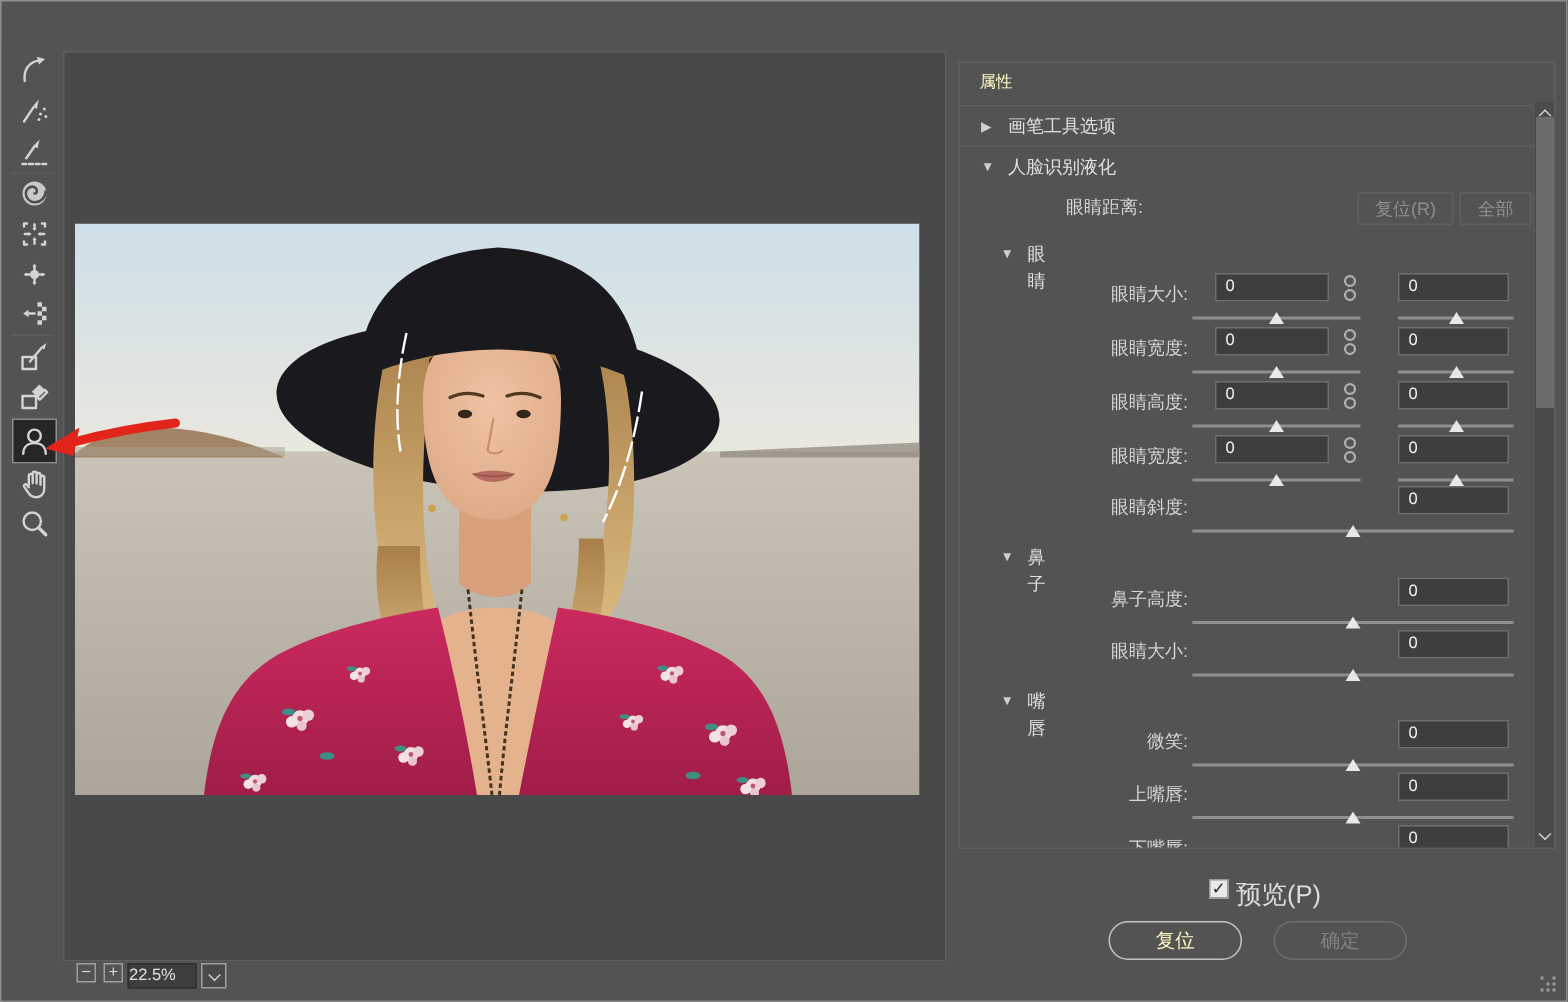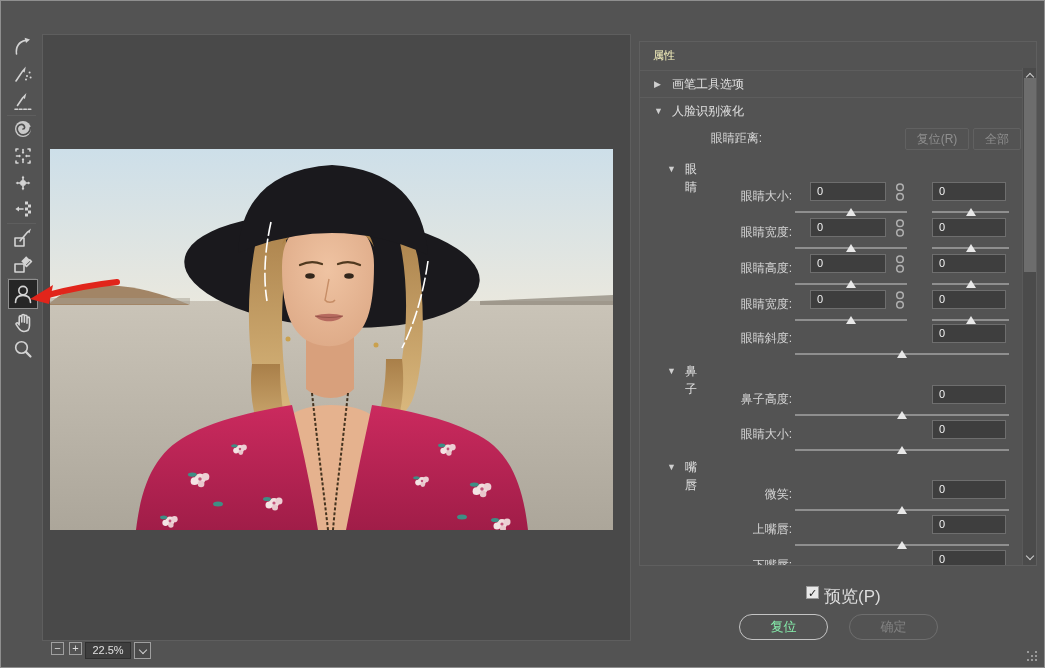--- a/index.html
+++ b/index.html
@@ -13,21 +13,21 @@
   .tool{position:absolute;left:10px;width:24px;height:24px;}
   .tool svg{stroke:#d4d4d4;stroke-width:1.6;fill:none;stroke-linecap:round;stroke-linejoin:round;}
   .tool-sel-box{position:absolute;left:7px;width:30px;height:30px;background:#262626;border:1px solid #8e8e8e;box-sizing:border-box;}
   .tool-sep{position:absolute;left:6px;width:29px;height:1px;background:#5e5e5e;}
 
   
   .viewport{position:absolute;left:41px;top:5px;width:589px;height:607px;background:#494949;border:1px solid #5e5e5e;box-sizing:border-box;overflow:hidden;}
   .photo{position:absolute;left:7px;top:114px;width:563px;height:381px;}
   .zoombar-btn{position:absolute;width:13px;height:13px;border:1px solid #9f9f9f;color:#dcdcdc;font-size:11px;line-height:11px;text-align:center;box-sizing:border-box;background:transparent;}
   .zoomfield{position:absolute;left:84px;top:613px;width:46px;height:17px;background:#3e3e3e;border:1px solid #2f2f2f;
-    color:#e0e0e0;font-size:11px;line-height:15px;text-align:center;box-sizing:border-box;}
+    color:#e0e0e0;font-size:11px;line-height:15px;box-sizing:border-box;}
   .zoomdrop{position:absolute;left:133px;top:613px;width:17px;height:17px;border:1px solid #9f9f9f;background:#4a4a4a;box-sizing:border-box;}
   .chev{display:inline-block;width:5px;height:5px;border-right:1.4px solid #cfcfcf;border-bottom:1.4px solid #cfcfcf;transform:rotate(45deg);}
   .chev.up{transform:rotate(-135deg);}
 
   
   .panel-box{position:absolute;left:638px;top:12px;width:398px;height:525px;border:1px solid #5f5f5f;background:#535353;box-sizing:border-box;overflow:hidden;}
   .panel-h{position:absolute;left:0;top:0;right:0;height:26px;line-height:26px;padding-left:13px;font-size:11px;color:#fef9c3;}
   .divider{position:absolute;left:0;right:0;height:1px;background:#5d5d5d;}
   .sect-row{position:absolute;left:0;right:14px;height:24px;line-height:24px;font-size:12px;color:#e0e0e0;}
   .sect-row .arr{position:absolute;left:14px;font-size:9px;color:#cfcfcf;top:0;}
@@ -56,21 +56,21 @@
   .scrollbar{position:absolute;right:0;top:26px;bottom:0;width:14px;background:#4b4b4b;border-left:1px solid #5a5a5a;box-sizing:border-box;}
   .scroll-thumb{position:absolute;left:1px;top:10px;width:12px;height:194px;background:#6d6d6d;}
   .scroll-chev{position:absolute;left:4px;}
 
   
   .checkbox{position:absolute;left:805px;top:557px;width:13px;height:13px;background:#e9e9e9;border:1px solid #9a9a9a;
     color:#1c1c1c;font-size:11px;line-height:12px;text-align:center;box-sizing:border-box;}
   .chk-label{position:absolute;left:823px;top:556px;font-size:17px;color:#dddddd;}
   .pillbtn{position:absolute;top:585px;width:89px;height:26px;border-radius:13px;background:transparent;
     font-size:13px;line-height:24px;text-align:center;box-sizing:border-box;}
-  .pillbtn.enabled{border:1px solid #c4c4c4;color:#86efac;}
+  .pillbtn.enabled{border:1px solid #c4c4c4;color:#fef9c3;}
   .pillbtn.disabled{border:1px solid #6e6e6e;color:#828282;}
   .grip{position:absolute;left:1026px;top:622px;width:2px;height:2px;background:#9a9a9a;
     box-shadow:8px 0 0 #9a9a9a,4px 4px 0 #9a9a9a,8px 4px 0 #9a9a9a,0 8px 0 #9a9a9a,4px 8px 0 #9a9a9a,8px 8px 0 #9a9a9a;}
   .arrow-overlay{position:absolute;left:25px;top:270px;width:100px;height:40px;z-index:50;pointer-events:none;}
 </style>
 </head>
 <body>
 
 <div class="window">
 

